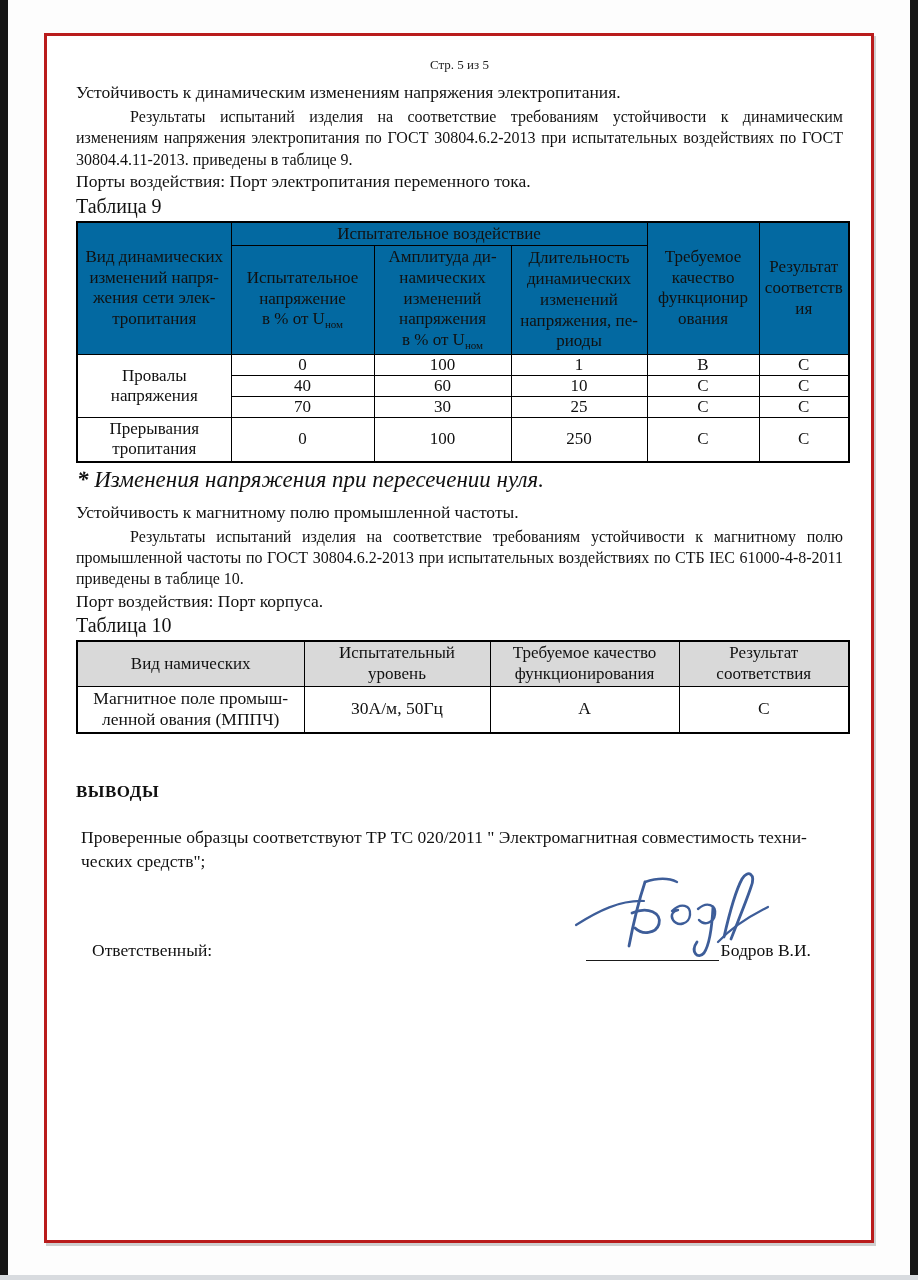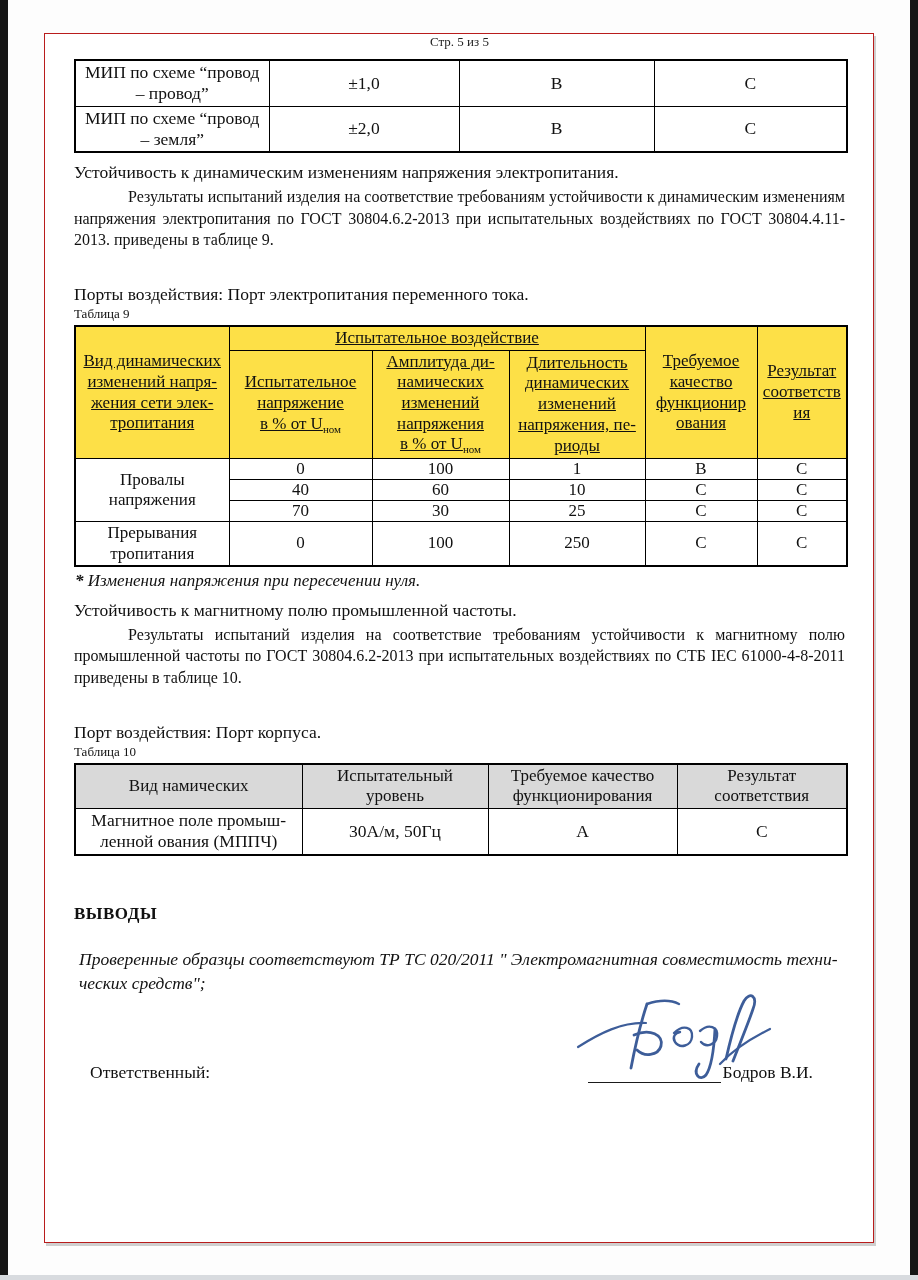--- a/index.html
+++ b/index.html
@@ -8,56 +8,56 @@
     position:relative; width:918px; height:1280px; background:#fdfdfd;
     font-family:"Liberation Serif", serif; color:#111; overflow:hidden;
   }
   .edge { position:absolute; top:0; height:100%; background:#161616; }
   .edge-left { left:0; width:8px; }
   .edge-right { right:0; width:8px; }
   .bottom-bar { position:absolute; left:0; bottom:0; width:100%; height:5px; background:#d8dbdf; }
 
   .page {
     position:absolute; left:44px; top:33px; width:830px; height:1210px;
-    background:#ffffff; border:1px solid #b91c1c;
+    background:#ffffff; border:3px solid #b91c1c;
     box-shadow:2px 3px 0 rgba(0,0,0,0.18);
-    padding:0 28px 0 29px;
+    padding:21px 28px 0 29px;
   }
   .page-num { text-align:center; font-size:13px; color:#222; margin-bottom:9px; }
 
   table { border-collapse:collapse; table-layout:fixed; width:772px; }
   td, th { border:1.5px solid #000; text-align:center; vertical-align:middle;
            font-size:17px; font-weight:normal; line-height:1.22; padding:1px 4px; }
   table { border:2px solid #000; }
   .pre { white-space:pre-line; }
 
   .t8 td { height:43px; font-size:17.5px; }
 
   .sec-title { font-size:17.5px; font-weight:normal; margin:9px 0 3px 0; }
   .par { font-size:16px; line-height:1.33; text-indent:54px; text-align:justify; }
-  .plain { font-size:17.5px; line-height:1.3;margin-top:33px; }
-  .tbl-label { font-size:13px; line-height:1.3; margin-bottom:2px; }
-
-  .t9 th { background:#fde047;text-decoration:underline; }
+  .plain { font-size:17.5px; line-height:1.3; }
+  .tbl-label { font-size:20px; line-height:1.3; margin-bottom:2px; }
+
+  .t9 th { background:#0369a1; }
   .t9 .hdr-span th { height:23px; }
   .t9 .hdr-sub th { height:96px; }
   .t9 td.num { height:21px; line-height:1.05; }
   .t9 td.grp { line-height:1.2; }
   .t9 tr.last td { height:40px; }
   sub { font-size:11px; }
 
-  .footnote { font-size:17px; font-style:italic; margin:4px 0 7px 1px; }
+  .footnote { font-size:23px; font-style:italic; margin:4px 0 7px 1px; }
   .footnote b { font-style:italic; }
 
   .t10 th { background:#d9d9d9; height:42px; }
   .t10 td { height:41px; font-size:17.5px; }
 
   .conclusions { margin-top:48px; }
   .conc-title { text-align:left; font-weight:bold; font-size:17px; letter-spacing:0.5px; }
-  .conc-text { font-size:17.5px; line-height:1.4; margin-top:23px; padding-left:5px; white-space:pre-line;font-style:italic; }
+  .conc-text { font-size:17.5px; line-height:1.4; margin-top:23px; padding-left:5px; white-space:pre-line; }
 
   .sig-row { display:flex; align-items:flex-end; margin-top:66px;margin-left:16px; }
   .sig-label { font-size:17.5px; }
   .spacer { flex:1; }
   .sig-block { position:relative; display:flex; align-items:flex-end; margin-right:32px; }
   .sig-line { display:inline-block; width:133px; height:2px; border-bottom:1.5px solid #1a1a1a; }
   .sig-name { font-size:17.5px; margin-left:2px; line-height:1.1; }
   .scribble { position:absolute; left:-14px; bottom:0px; pointer-events:none; }
 </style>
 </head>
@@ -65,44 +65,20 @@
 
 <div class="screen">
   <div class="edge edge-left"></div>
   <div class="edge edge-right"></div>
   <div class="bottom-bar"></div>
 
   <div class="page">
 
     <div class="page-num">Стр. 5 из 5</div>
 
-    <table class="t8">
-      <colgroup>
-          <col style="width:194px">
-          <col style="width:190px">
-          <col style="width:195px">
-          <col style="width:193px">
-        </colgroup>
-      <tbody>
-          <tr>
-        <td class="pre">МИП по схеме “провод
-– провод”</td>
-        <td>±1,0</td>
-        <td>В</td>
-        <td>С</td>
-      </tr>
-      <tr>
-        <td class="pre">МИП по схеме “провод
-– земля”</td>
-        <td>±2,0</td>
-        <td>В</td>
-        <td>С</td>
-      </tr>
-    </tbody>
-      </table>
 
     <div class="sec-title">Устойчивость к динамическим изменениям напряжения электропитания.</div>
     <p class="par">Результаты испытаний изделия на соответствие требованиям устойчивости к динамическим изменениям напряжения электропитания по ГОСТ 30804.6.2-2013 при испытательных воздействиях по ГОСТ 30804.4.11-2013. приведены в таблице 9.</p>
     <p class="plain">Порты воздействия: Порт электропитания переменного тока.</p>
     <p class="tbl-label">Таблица 9</p>
 
     <table class="t9">
       <colgroup>
           <col style="width:154px">
           <col style="width:143px">

